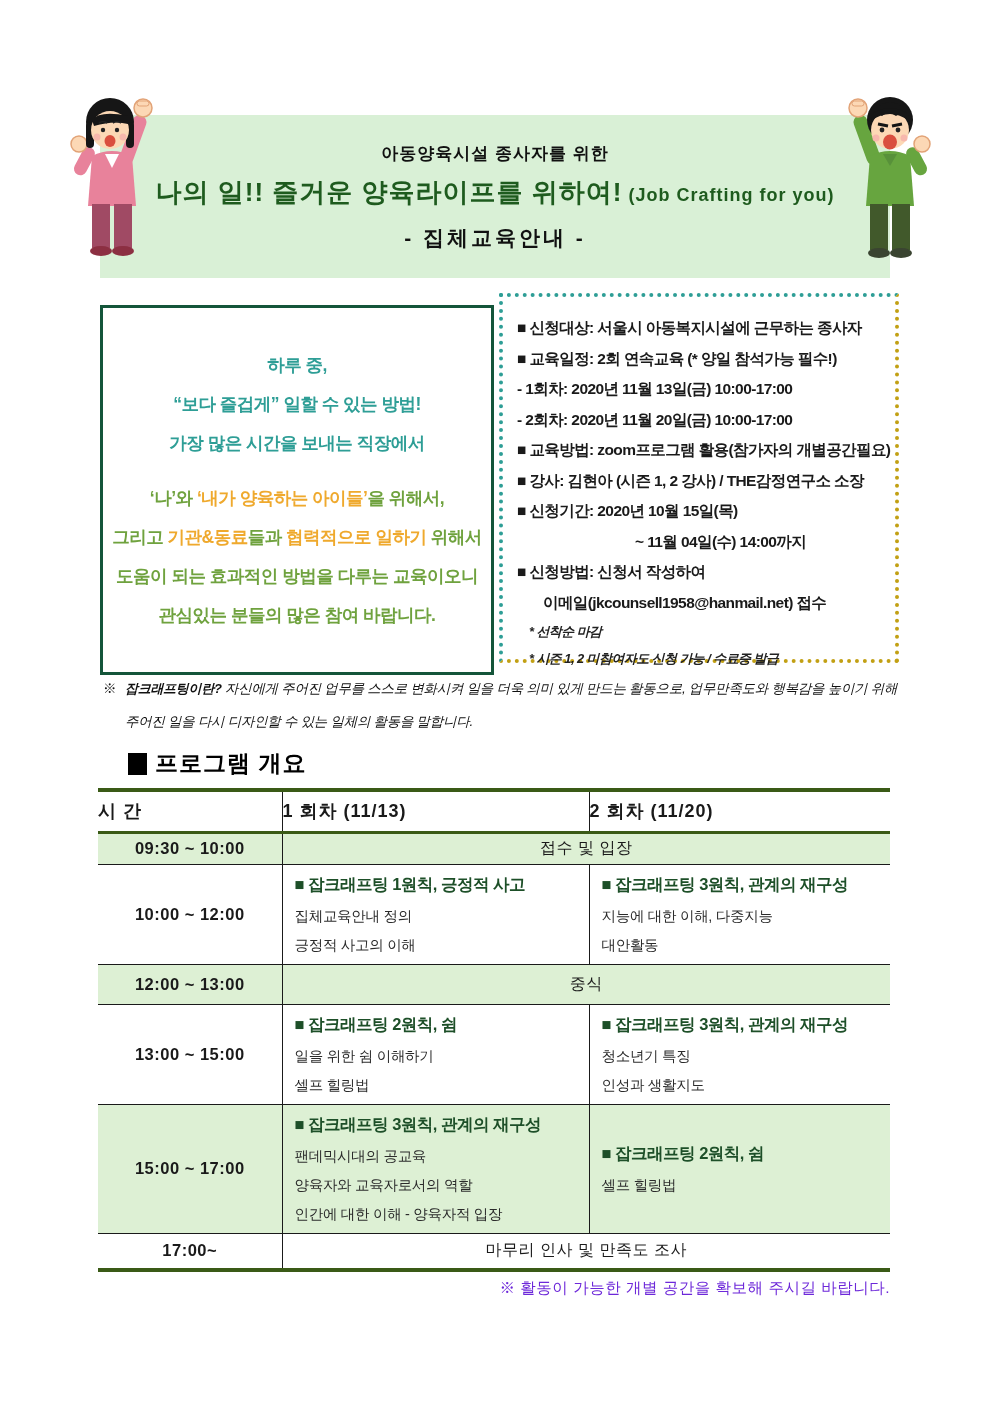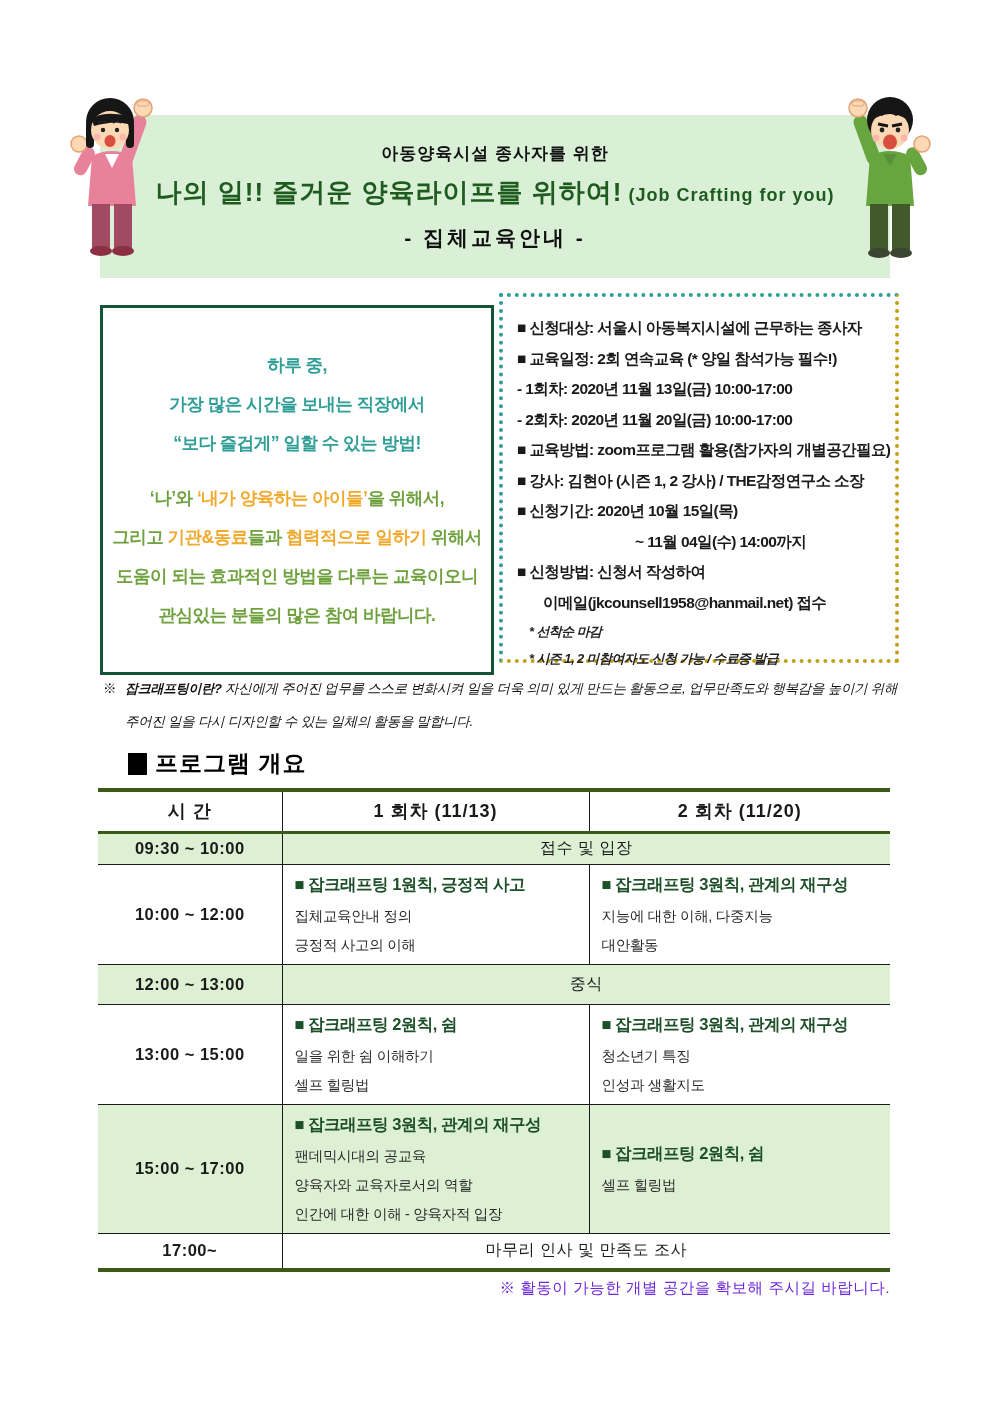--- a/index.html
+++ b/index.html
@@ -51,21 +51,21 @@
   .section-head .sq{width:19px;height:22px;background:#000;}
   .section-head .label{font-size:23px;font-weight:bold;color:#000;letter-spacing:1px;}
 
   
   table.sched{position:absolute;left:98px;top:788px;width:792px;border-collapse:collapse;table-layout:fixed;
               border-top:4px solid var(--table_frame);border-bottom:4px solid var(--table_frame);color:var(--ink);}
   table.sched td,table.sched th{border:1.5px solid #1a1a1a;}
   table.sched td:first-child,table.sched th:first-child{border-left:none;}
   table.sched td:last-child,table.sched th:last-child{border-right:none;}
   table.sched th{border-top:none;border-bottom:3px solid var(--table_frame);font-size:18px;font-weight:bold;
-                 text-align:center;vertical-align:middle;letter-spacing:1px;background:#fff;}
+                 text-align:left;vertical-align:middle;letter-spacing:1px;background:#fff;}
   tr.green td{background:var(--row_green);}
   td.time{text-align:center;vertical-align:middle;font-size:16.5px;font-weight:600;letter-spacing:0.5px;white-space:nowrap;}
   td.merged{text-align:center;vertical-align:middle;font-size:16px;font-weight:500;letter-spacing:0.5px;margin-left:12px;}
   td.cell{vertical-align:top;padding:9px 12px 4px 12px;}
   td.cell.vmid{vertical-align:middle;}
   .ctitle{font-size:16.5px;font-weight:bold;color:var(--cell_title);letter-spacing:-0.5px;margin-bottom:6px;white-space:nowrap;}
   .citem{font-size:14.5px;line-height:29px;color:#2b2b2b;letter-spacing:-0.3px;white-space:nowrap;}
 
   .footnote{position:absolute;left:98px;top:1278px;width:792px;text-align:right;
             font-size:15.5px;font-weight:500;color:#6d28d9;letter-spacing:0.5px;}
@@ -141,22 +141,22 @@
       <circle cx="48" cy="46" r="2.4" fill="#222"></circle>
       <circle cx="64" cy="46" r="2.4" fill="#222"></circle>
       <ellipse cx="56" cy="58" rx="7" ry="7.5" fill="#d94f3f"></ellipse>
       <circle cx="42" cy="54" r="3.5" fill="#f7b8ad"></circle>
       <circle cx="70" cy="54" r="3.5" fill="#f7b8ad"></circle>
     </svg>
   </div>
 
   <div class="intro-box">
     <div class="c-teal">하루 중,</div>
+    <div class="c-teal">“보다 즐겁게” 일할 수 있는 방법!</div>
     <div class="c-teal">가장 많은 시간을 보내는 직장에서</div>
-    <div class="c-teal">“보다 즐겁게” 일할 수 있는 방법!</div>
     <div class="gap"></div>
     <div><span class="c-green">‘나’와 </span><span class="c-orange">‘내가 양육하는 아이들’</span><span class="c-green">을 위해서,</span></div>
     <div><span class="c-green">그리고 </span><span class="c-orange">기관&amp;동료</span><span class="c-green">들과 </span><span class="c-orange">협력적으로 일하기 </span><span class="c-green">위해서</span></div>
     <div class="c-green">도움이 되는 효과적인 방법을 다루는 교육이오니</div>
     <div class="c-green">관심있는 분들의 많은 참여 바랍니다.</div>
   </div>
 
   <div class="info-box">
     <div class="info-line">■ 신청대상: 서울시 아동복지시설에 근무하는 종사자</div>
     <div class="info-line">■ 교육일정: 2회 연속교육 (* 양일 참석가능 필수!)</div>

